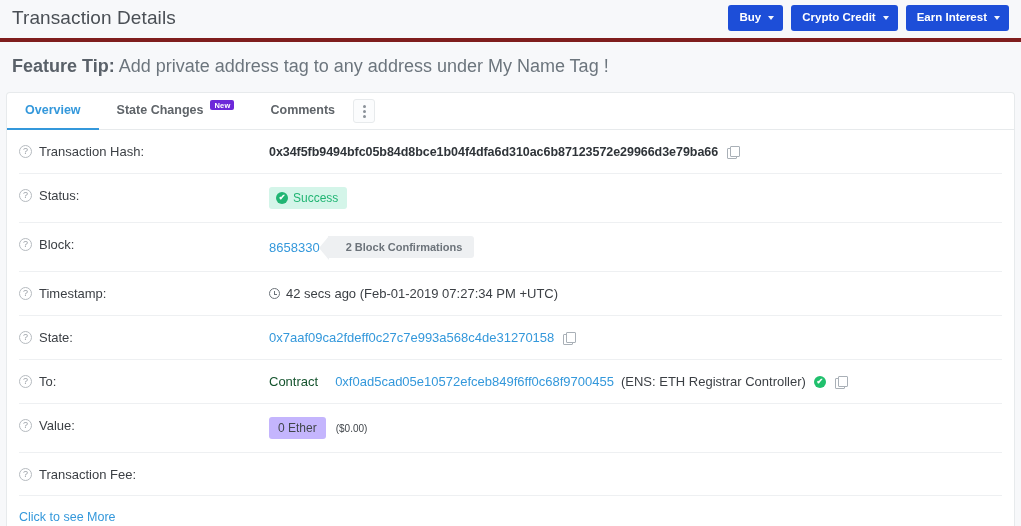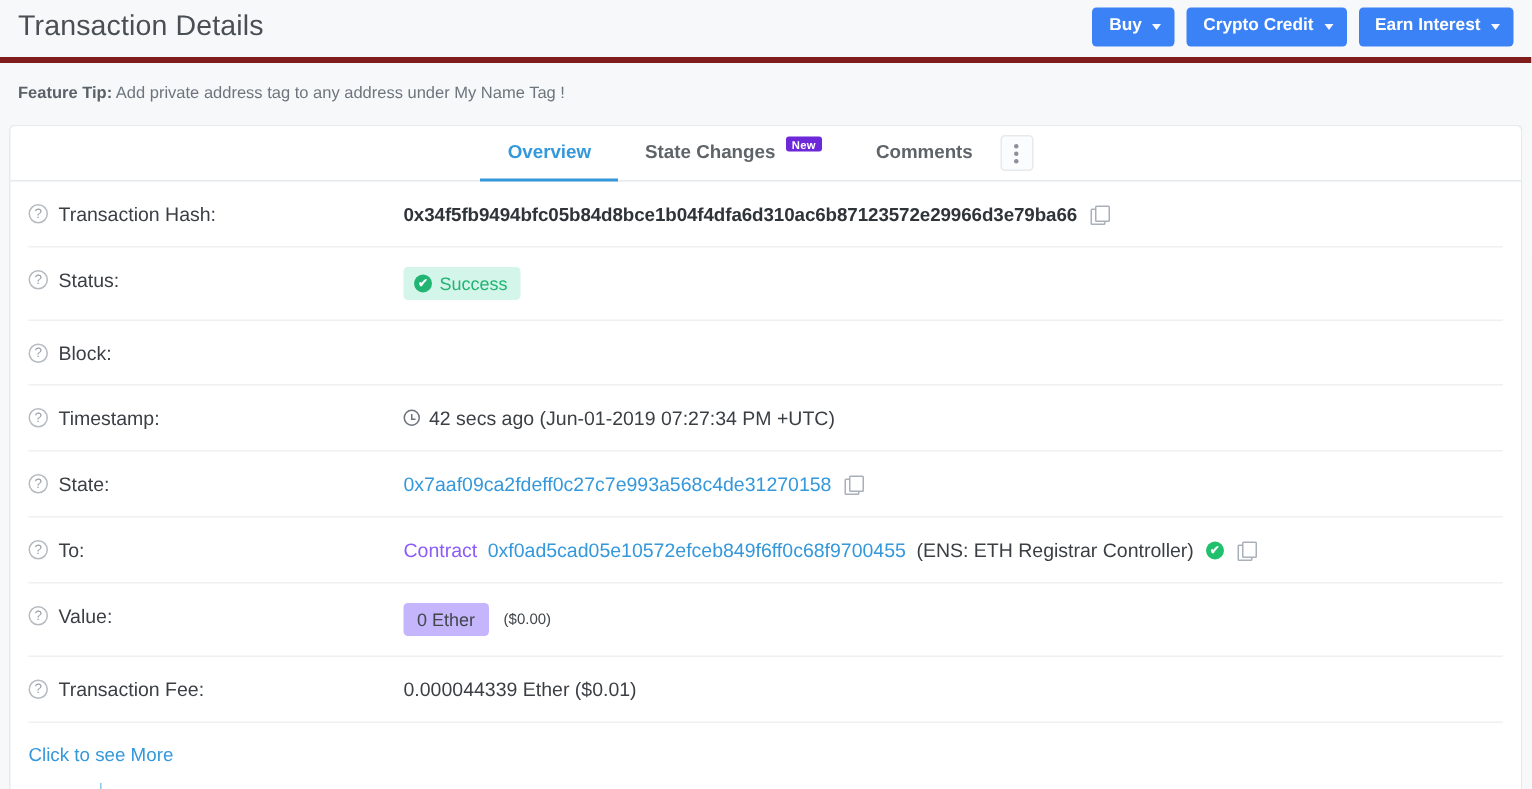--- a/index.html
+++ b/index.html
@@ -31,21 +31,21 @@
   .page-title {
     font-size: 19px;
     font-weight: 400;
     color: #4a4f55;
     letter-spacing: .1px;
   }
 
   .head-actions { display: flex; gap: 8px; align-items: center; }
 
   .btn-primary {
-    background: #3b82f6;
+    background: #1d4ed8;
     color: #fff;
     border: none;
     border-radius: 3px;
     font-size: 11.5px;
     font-weight: bold;
     padding: 6px 9px 6px 11px;
     display: inline-flex;
     align-items: center;
     gap: 7px;
     cursor: pointer;
@@ -58,39 +58,39 @@
     border-left: 3.5px solid transparent;
     border-right: 3.5px solid transparent;
     border-top: 4px solid #fff;
     display: inline-block;
     opacity: .95;
   }
 
   
   .feature-tip {
     padding: 14px 12px 15px 12px;
-    font-size: 11px;
+    font-size: 18px;
     color: #6c757d;
   }
   .feature-tip b { color: #5a6169; font-weight: bold; }
 
   
   .card {
     margin: 0 6px;
     background: #fff;
     border: 1px solid #e7eaec;
     border-bottom: none;
     border-radius: 4px 4px 0 0;
     min-height: 440px;
   }
 
   .tabbar {
     display: flex;
     align-items: center;
-    justify-content: center;
+    justify-content: flex-start;
     border-bottom: 1px solid #e7eaec;
     padding: 0 8px 0 0;
     height: 37px;
   }
   .tabs { display: flex; align-items: stretch; height: 37px; }
   .tab {
     display: flex;
     align-items: center;
     gap: 7px;
     padding: 0 18px;
@@ -292,21 +292,21 @@
   .ether-pill {
     background: #c4b5fd;
     color: #41464b;
     border-radius: 3px;
     padding: 4px 9px;
     font-size: 12px;
     display: inline-block;
   }
   .muted-val { color: #41464b; margin-left: 10px; font-size: 10px; }
 
-  .contract-word { color: #8b5cf6; margin-right: 7px; }
+  .contract-word { color: #14532d; margin-right: 17px; }
   .ens-name { color: #3b3f44; margin-left: 7px; }
   .verified-mark { margin-left: 8px; display: inline-flex; }
 
   
   .seemore-row {
     padding: 13px 0 13px 0;
     border-bottom: 1px solid #eef0f2;
   }
   .seemore {
     color: #3498db;
@@ -395,30 +395,36 @@
           <span>Success</span>
         </span>
       </div>
     </div>
 
     <div class="row">
       <div class="row-label">
         <span class="qicon">?</span>
         <span>Block:</span>
       </div>
+      <div class="row-value">
+        <a class="link">8658330</a>
+        <span class="confirm-wrap">
+          <span class="confirm">2 Block Confirmations</span>
+        </span>
+      </div>
     </div>
 
     <div class="row">
       <div class="row-label">
         <span class="qicon">?</span>
         <span>Timestamp:</span>
       </div>
       <div class="row-value">
         <span class="clock"></span>
-        <span>42 secs ago (Jun-01-2019 07:27:34 PM +UTC)</span>
+        <span>42 secs ago (Feb-01-2019 07:27:34 PM +UTC)</span>
       </div>
     </div>
 
     <div class="row">
       <div class="row-label">
         <span class="qicon">?</span>
         <span>State:</span>
       </div>
       <div class="row-value">
         <a class="link">0x7aaf09ca2fdeff0c27c7e993a568c4de31270158</a>
@@ -451,23 +457,20 @@
         <span class="ether-pill">0 Ether</span>
         <span class="muted-val">($0.00)</span>
       </div>
     </div>
 
     <div class="row">
       <div class="row-label">
         <span class="qicon">?</span>
         <span>Transaction Fee:</span>
       </div>
-      <div class="row-value">
-        <span>0.000044339 Ether ($0.01)</span>
-      </div>
     </div>
 
     <div class="seemore-row">
       <span class="seemore">
         <span>Click to see More</span>
         <span class="arrow-down">↓</span>
       </span>
     </div>
 
   </div>

